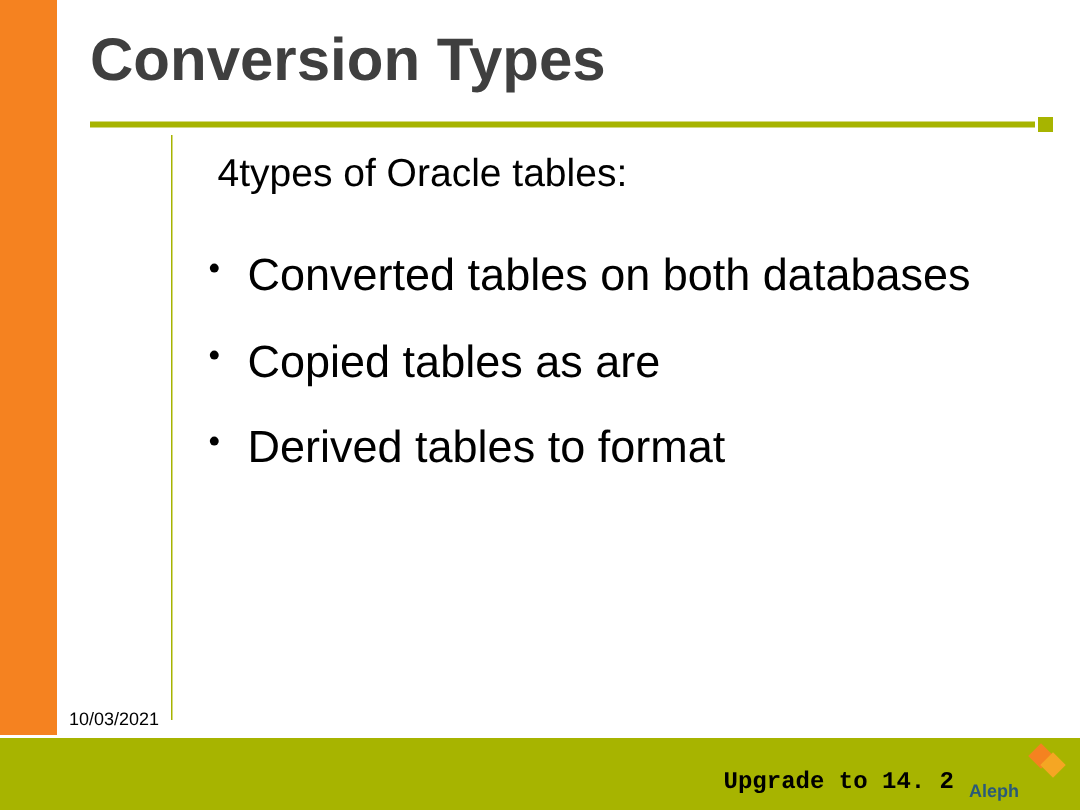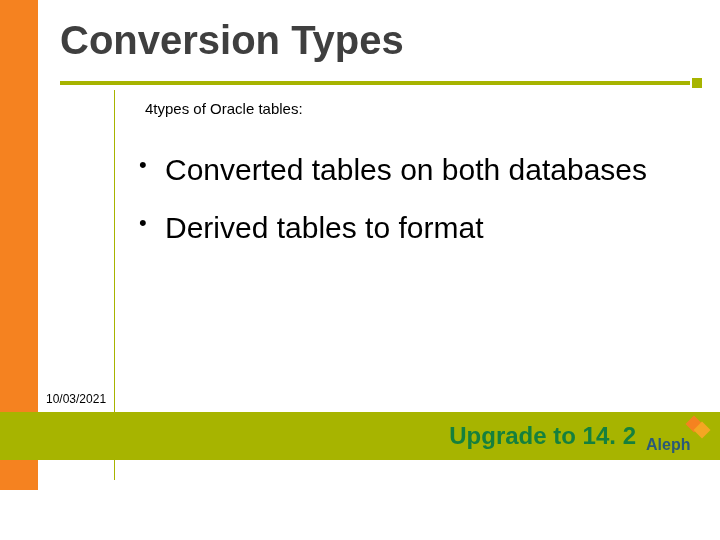--- a/index.html
+++ b/index.html
@@ -7,21 +7,21 @@
     padding: 0;
     width: 720px;
     height: 540px;
     font-family: Arial, Helvetica, sans-serif;
     background: #ffffff;
     overflow: hidden;
   }
   .slide {
     position: relative;
     width: 720px;
-    height: 460px;
+    height: 540px;
     background: #ffffff;
   }
   
   .sidebar {
     position: absolute;
     left: 0;
     top: 0;
     width: 38px;
     height: 490px;
     background: #f58220;
@@ -71,21 +71,21 @@
   }
   
   .body {
     position: absolute;
     left: 125px;
     top: 100px;
     right: 40px;
     color: #000;
   }
   .intro {
-    font-size: 15px;
+    font-size: 26px;
     margin: 0 0 34px 20px;
   }
   .intro .four {
     font-family: Verdana, Arial, sans-serif;
   }
   ul.points {
     list-style: none;
     margin: 0;
     padding: 0;
   }
@@ -117,24 +117,24 @@
     position: absolute;
     left: 46px;
     bottom: 54px;
     font-size: 12px;
     color: #000;
   }
   .footer-title {
     position: absolute;
     right: 84px;
     bottom: 10px;
-    font-size: 24px;
+    font-size: 16px;
     font-weight: bold;
-    color: #15803d;
-    font-family: Liberation Sans, sans-serif;
+    color: #000000;
+    font-family: Liberation Mono, monospace;
   }
   
   .logo {
     position: absolute;
     right: 10px;
     bottom: 6px;
     width: 64px;
     height: 36px;
   }
   .logo .mark {
@@ -149,21 +149,21 @@
     background: #f58220; transform: rotate(45deg);
   }
   .logo .mark .sq2 {
     position: absolute; left: 10px; top: 8px; width: 12px; height: 12px;
     background: #f5a623; transform: rotate(45deg);
   }
   .logo .text {
     position: absolute;
     left: 0;
     bottom: 0;
-    font-size: 16px;
+    font-size: 12px;
     font-weight: bold;
     color: #2a5a78;
   }
 </style>
 </head>
 <body>
 
 <div class="slide">
   <div class="sidebar"></div>
 
@@ -175,20 +175,21 @@
   </div>
 
   <div class="vline"></div>
 
   <div class="body">
     <p class="intro">
       <span class="four">4</span><span>types of Oracle tables:</span>
     </p>
     <ul class="points">
       <li><span>Converted tables on both databases</span></li>
+      <li><span>Copied tables as are</span></li>
       <li><span>Derived tables to format</span></li>
     </ul>
   </div>
 
   <div class="footer-date">10/03/2021</div>
   <div class="footer-bar"></div>
   <div class="footer-title">Upgrade to 14. 2</div>
 
   <div class="logo">
     <div class="mark">

